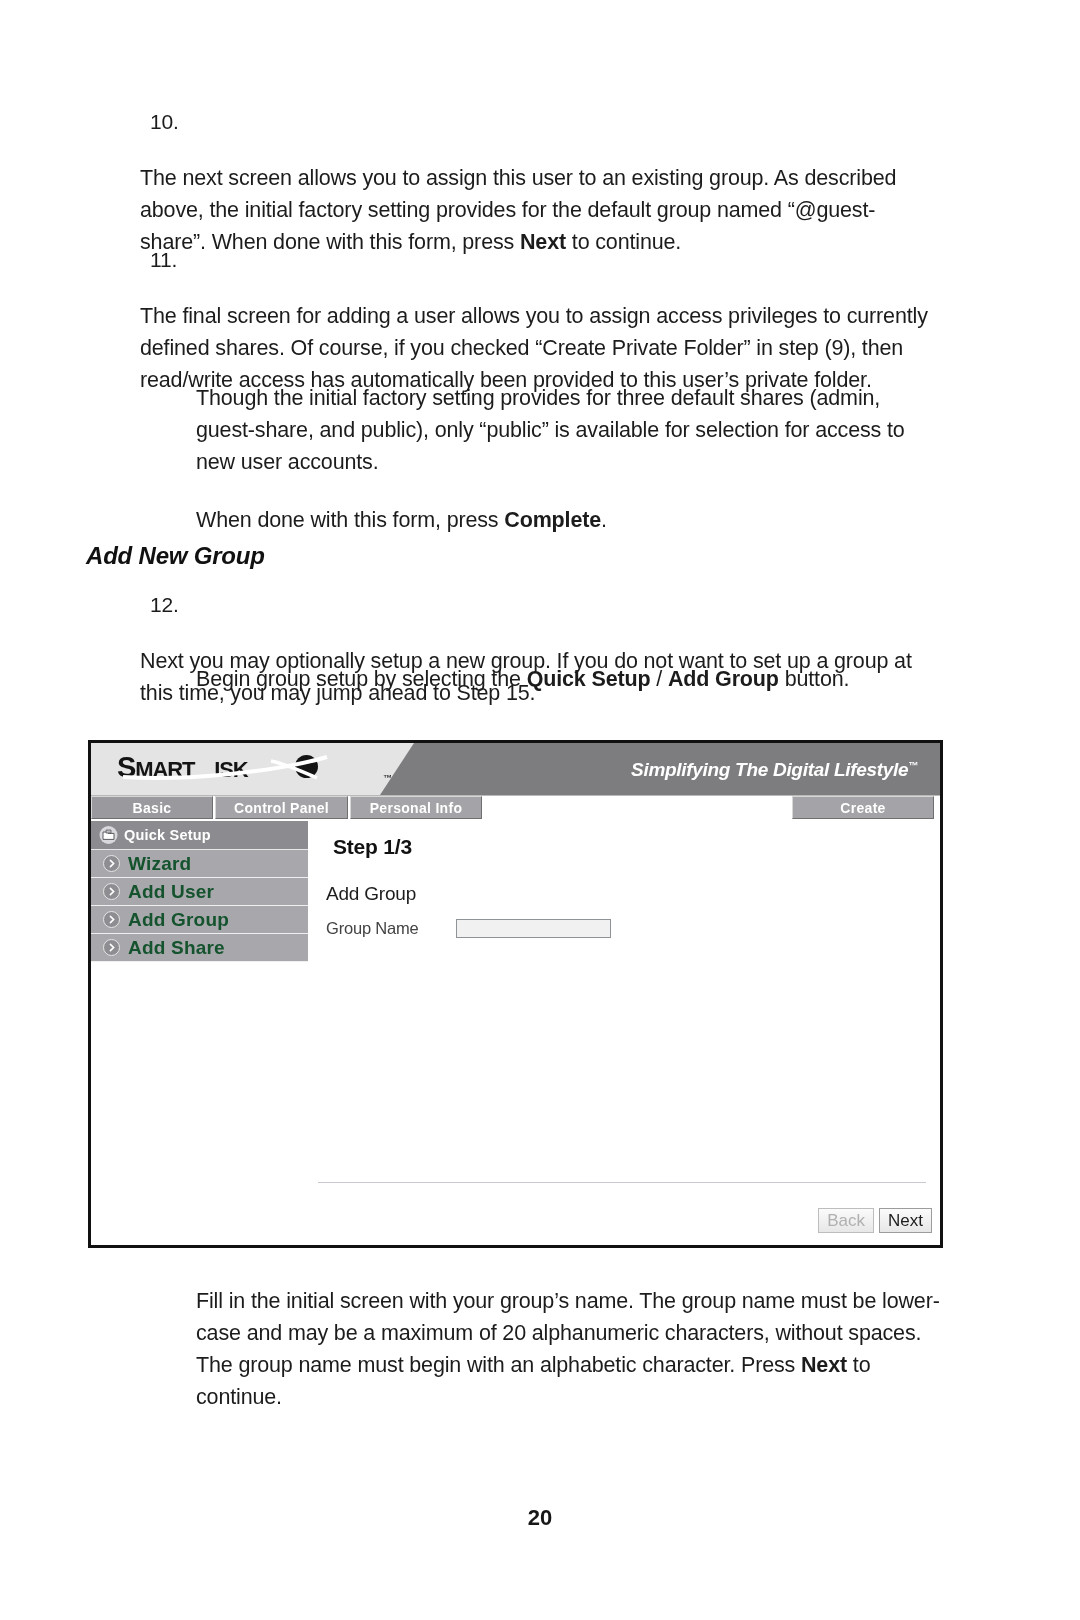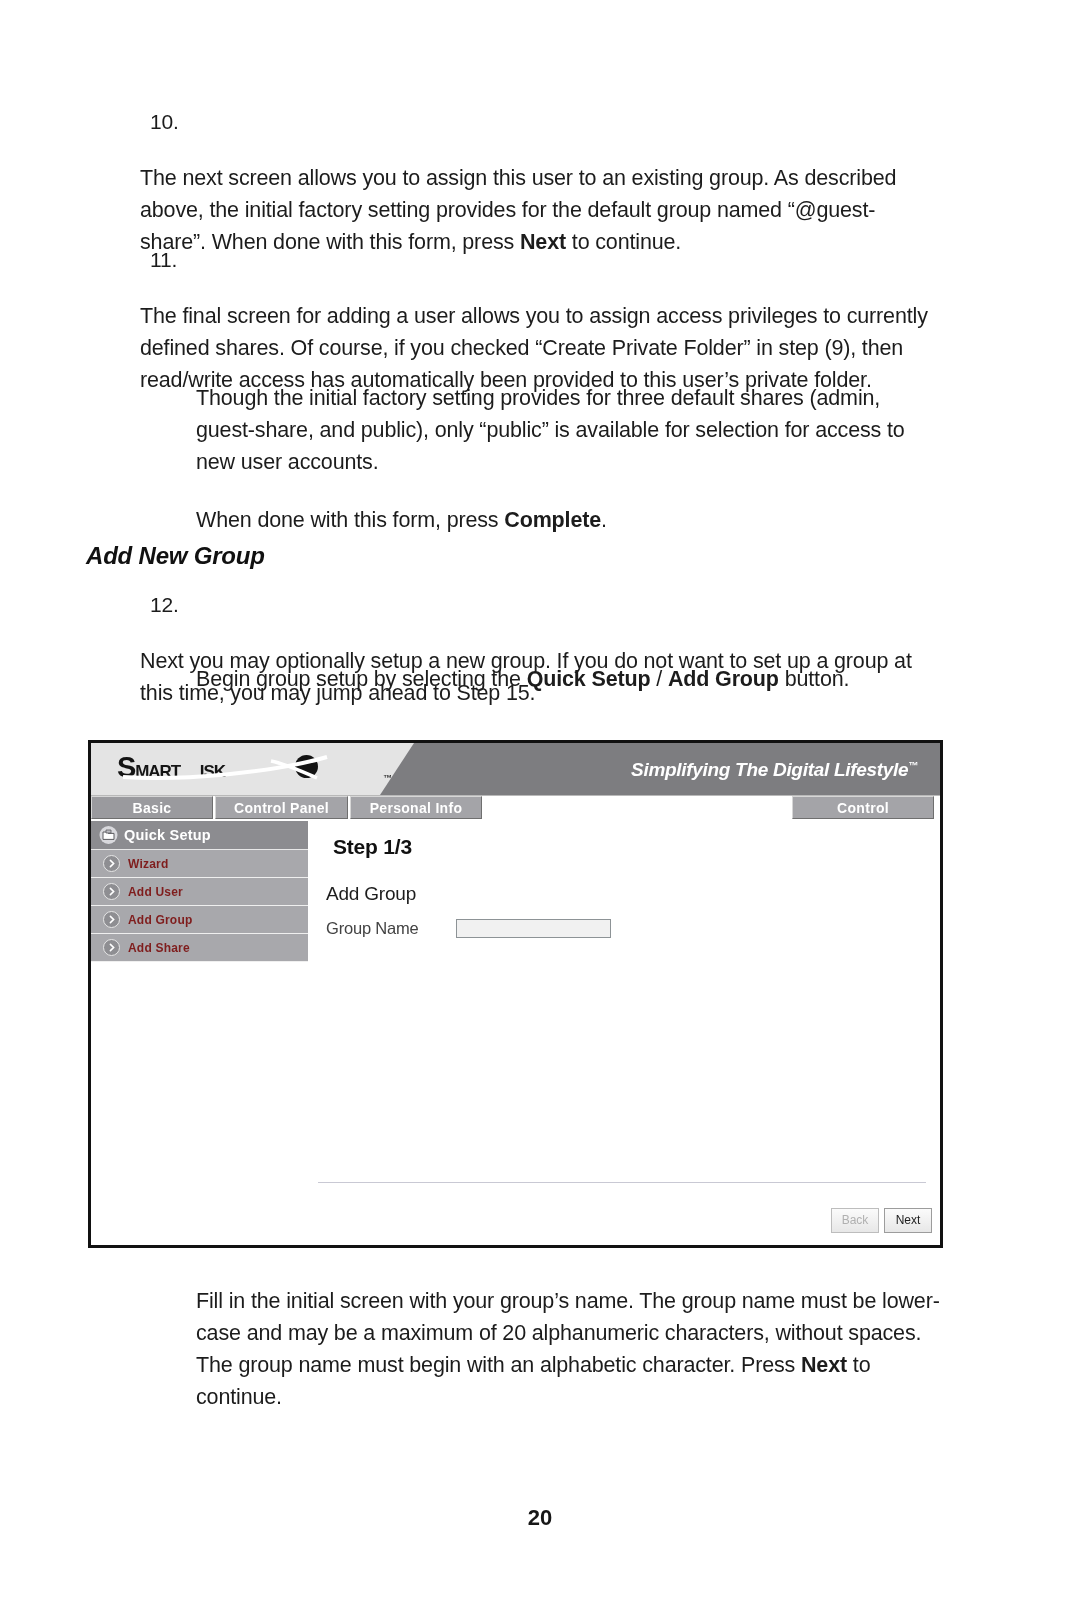--- a/index.html
+++ b/index.html
@@ -93,21 +93,21 @@
     left: 26px;
     top: 8px;
     font-family: "Liberation Sans", sans-serif;
     font-weight: bold;
     font-size: 29px;
     letter-spacing: -1.1px;
     color: #141414;
     white-space: nowrap;
   }
   .logo .sm { font-size: 29px; }
-  .logo .small-caps { font-size: 17px; }
+  .logo .small-caps { font-size: 22px; }
   .logo-swoosh {
     position: absolute;
     left: 30px;
     top: 12px;
     width: 210px;
     height: 26px;
     pointer-events: none;
   }
   .logo-dot {
     position: absolute;
@@ -216,23 +216,23 @@
   .side-item {
     height: 28px;
     background: #a8a8ac;
     display: flex;
     align-items: center;
     padding-left: 12px;
     box-sizing: border-box;
     border-bottom: 1px solid #efefef;
   }
   .side-item .label {
-    color: #7f1d1d;
-    font-weight: bold;
-    font-size: 12px;
+    color: #14532d;
+    font-weight: bold;
+    font-size: 19px;
     letter-spacing: 0.2px;
     margin-left: 8px;
   }
   .chev {
     width: 15px; height: 15px;
     border-radius: 50%;
     background: #8e8e92;
     border: 1px solid #e6e6e6;
     display: inline-flex;
     align-items: center;
@@ -304,21 +304,21 @@
     right: 8px;
     bottom: 7px;
     display: flex;
     gap: 5px;
   }
   .btn {
     min-width: 48px;
     height: 25px;
     line-height: 23px;
     text-align: center;
-    font-size: 12px;
+    font-size: 17px;
     font-family: "Liberation Sans", sans-serif;
     background: linear-gradient(#fbfbfb, #e7e7e7);
     border: 1px solid #9c9c9c;
     box-sizing: border-box;
     padding: 0 8px;
     color: #1d1d1d;
   }
   .btn.disabled { color: #b0b0b0; border-color: #bdbdbd; }
 
   .page-number {
@@ -381,21 +381,21 @@
       <div class="tagline">
         <span>Simplifying The Digital Lifestyle</span><span class="tm">™</span>
       </div>
     </div>
 
     <div class="tabstrip">
       <div class="tab tab-basic">Basic</div>
       <div class="tab tab-cp">Control Panel</div>
       <div class="tab tab-pi">Personal Info</div>
       <div class="tab-spacer"></div>
-      <div class="tab tab-logout">Control</div>
+      <div class="tab tab-logout">Create</div>
     </div>
 
     <div class="ui-body">
 
       <div class="sidebar">
         <div class="side-head">
           <span class="folder-ico">
             <svg width="19" height="18" viewBox="0 0 19 18">
               <circle cx="9.5" cy="9" r="9" fill="#d9d9dd"></circle>
               <path d="M4 6 h4 l1.2 1.4 H15 v6 H4 z" fill="#ffffff" stroke="#5c5c60" stroke-width="1"></path>

